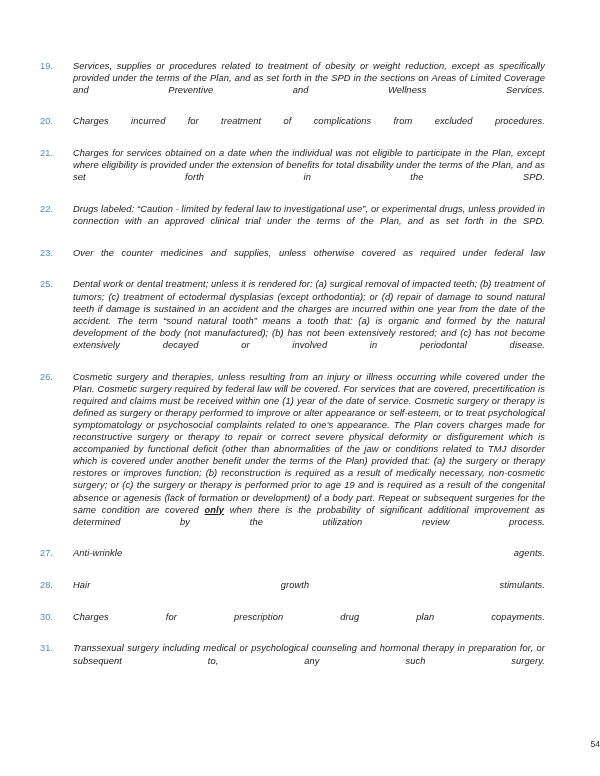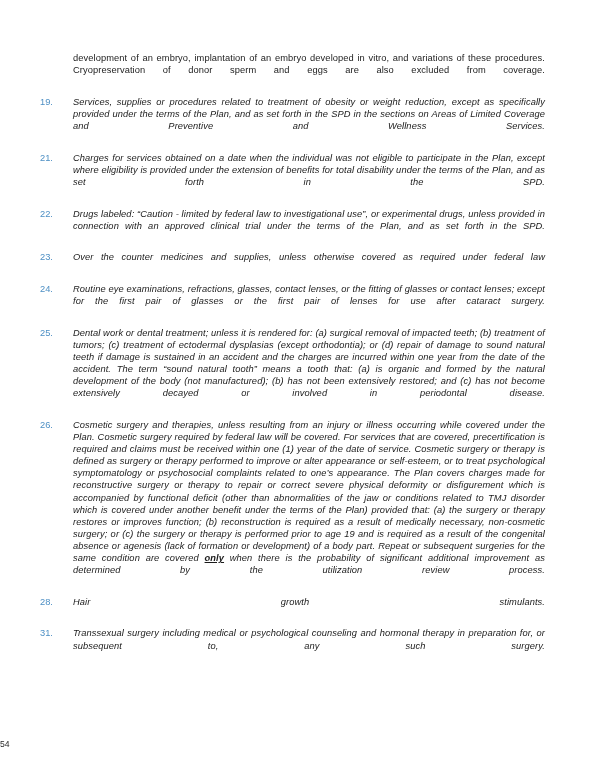--- a/index.html
+++ b/index.html
@@ -82,78 +82,85 @@
   b.only {
     font-weight: bold;
     text-decoration: underline;
     margin-top: 31px;
   }
   .page-number {
     position: absolute;
     left: 0;
     top: 739px;
     width: 600px;
-    text-align: left;
+    text-align: right;
     font-size: 8.6px;
     color: #2b2b2b;
   }
 </style>
 </head>
 <body>
 
 <div class="page">
   <div class="content">
 
-    <p class="cont-para">development of an embryo, implantation of an embryo developed in vitro, and variations of these procedures. Cryopreservation of donor sperm and eggs are also excluded from coverage.</p>
 
     <ol class="excl">
 
       <li class="item">
         <span class="num">19.</span>
         <span class="txt">Services, supplies or procedures related to treatment of obesity or weight reduction, except as specifically provided under the terms of the Plan, and as set forth in the SPD in the sections on Areas of Limited Coverage and Preventive and Wellness Services.</span>
       </li>
 
+      <li class="item nojust">
+        <span class="num">20.</span>
+        <span class="txt">Charges incurred for treatment of complications from excluded procedures.</span>
+      </li>
 
       <li class="item">
         <span class="num">21.</span>
         <span class="txt">Charges for services obtained on a date when the individual was not eligible to participate in the Plan, except where eligibility is provided under the extension of benefits for total disability under the terms of the Plan, and as set forth in the SPD.</span>
       </li>
 
       <li class="item">
         <span class="num">22.</span>
         <span class="txt">Drugs labeled: “Caution - limited by federal law to investigational use”, or experimental drugs, unless provided in connection with an approved clinical trial under the terms of the Plan, and as set forth in the SPD.</span>
       </li>
 
       <li class="item nojust">
         <span class="num">23.</span>
         <span class="txt">Over the counter medicines and supplies, unless otherwise covered as required under federal law</span>
       </li>
 
-      <li class="item">
-        <span class="num">24.</span>
-        <span class="txt">Routine eye examinations, refractions, glasses, contact lenses, or the fitting of glasses or contact lenses; except for the first pair of glasses or the first pair of lenses for use after cataract surgery.</span>
-      </li>
 
       <li class="item">
         <span class="num">25.</span>
         <span class="txt">Dental work or dental treatment; unless it is rendered for: (a) surgical removal of impacted teeth; (b) treatment of tumors; (c) treatment of ectodermal dysplasias (except orthodontia); or (d) repair of damage to sound natural teeth if damage is sustained in an accident and the charges are incurred within one year from the date of the accident. The term “sound natural tooth” means a tooth that: (a) is organic and formed by the natural development of the body (not manufactured); (b) has not been extensively restored; and (c) has not become extensively decayed or involved in periodontal disease.</span>
       </li>
 
       <li class="item">
         <span class="num">26.</span>
         <span class="txt"><span>Cosmetic surgery and therapies, unless resulting from an injury or illness occurring while covered under the Plan. Cosmetic surgery required by federal law will be covered. For services that are covered, precertification is required and claims must be received within one (1) year of the date of service.  Cosmetic surgery or therapy is defined as surgery or therapy performed to improve or alter appearance or self-esteem, or to treat psychological symptomatology or psychosocial complaints related to one’s appearance. The Plan covers charges made for reconstructive surgery or therapy to repair or correct severe physical deformity or disfigurement which is accompanied by functional deficit (other than abnormalities of the jaw or conditions related to TMJ disorder which is covered under another benefit under the terms of the  Plan) provided that: (a) the surgery or therapy restores or improves function;  (b) reconstruction is required as a result of medically necessary, non-cosmetic surgery; or (c) the surgery or therapy is performed prior to age 19 and is required as a result of the congenital absence or agenesis (lack of formation or development) of a body part. Repeat or subsequent surgeries for the same condition are covered </span><b class="only">only</b><span> when there is the probability of significant additional improvement as determined by the utilization review process.</span></span>
       </li>
 
+      <li class="item nojust">
+        <span class="num">27.</span>
+        <span class="txt">Anti-wrinkle agents.</span>
+      </li>
 
       <li class="item nojust">
         <span class="num">28.</span>
         <span class="txt">Hair growth stimulants.</span>
       </li>
 
 
+      <li class="item nojust">
+        <span class="num">30.</span>
+        <span class="txt">Charges for prescription drug plan copayments.</span>
+      </li>
 
       <li class="item">
         <span class="num">31.</span>
         <span class="txt">Transsexual surgery including medical or psychological counseling and hormonal therapy in preparation for, or subsequent to, any such surgery.</span>
       </li>
 
     </ol>
   </div>
 
   <div class="page-number">54</div>

